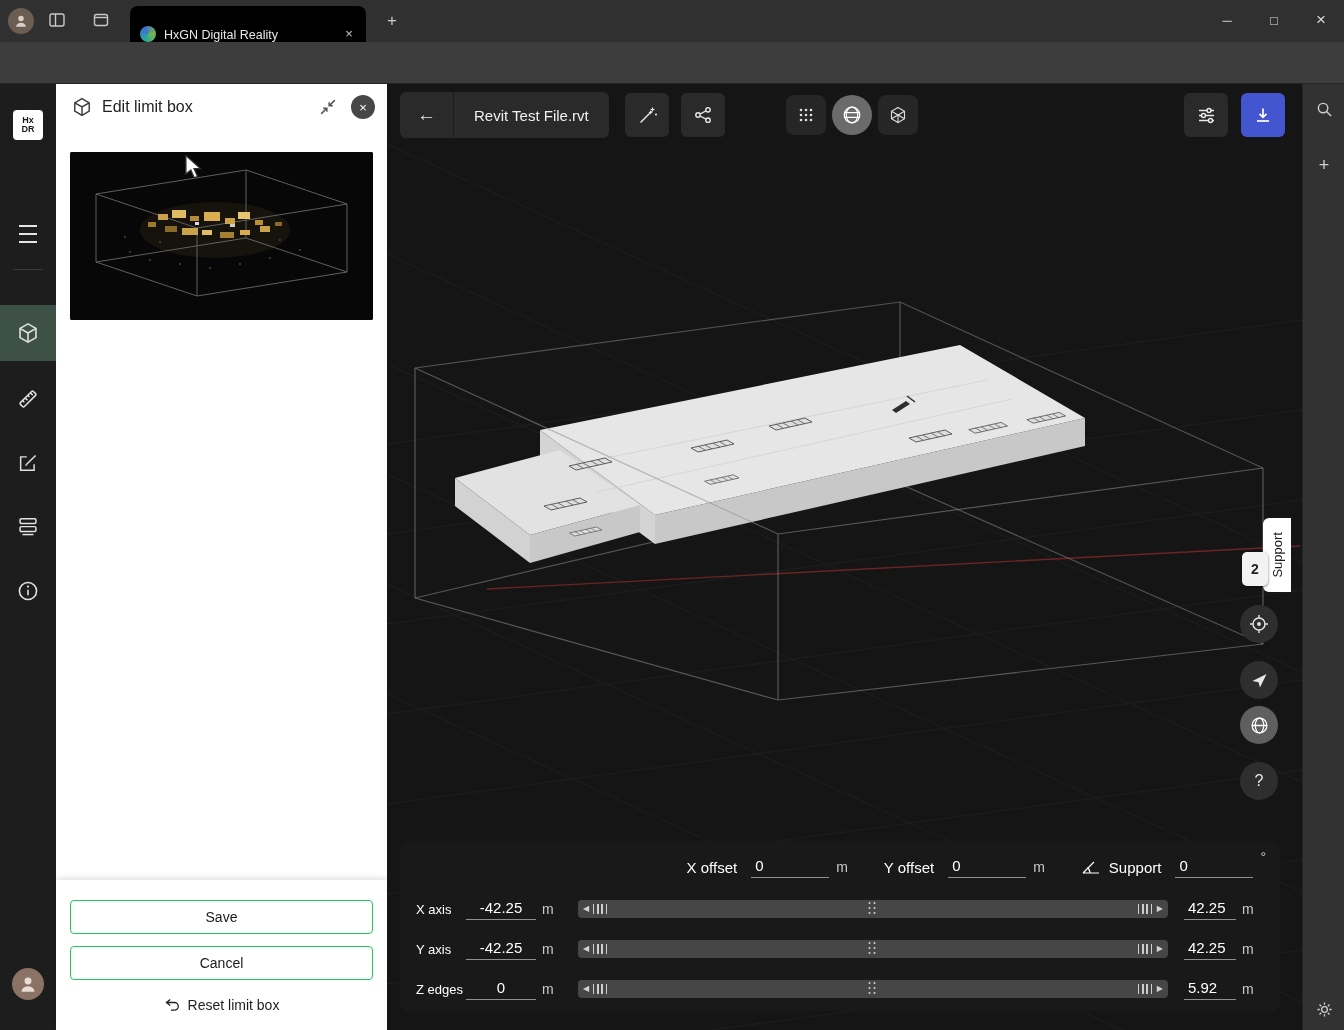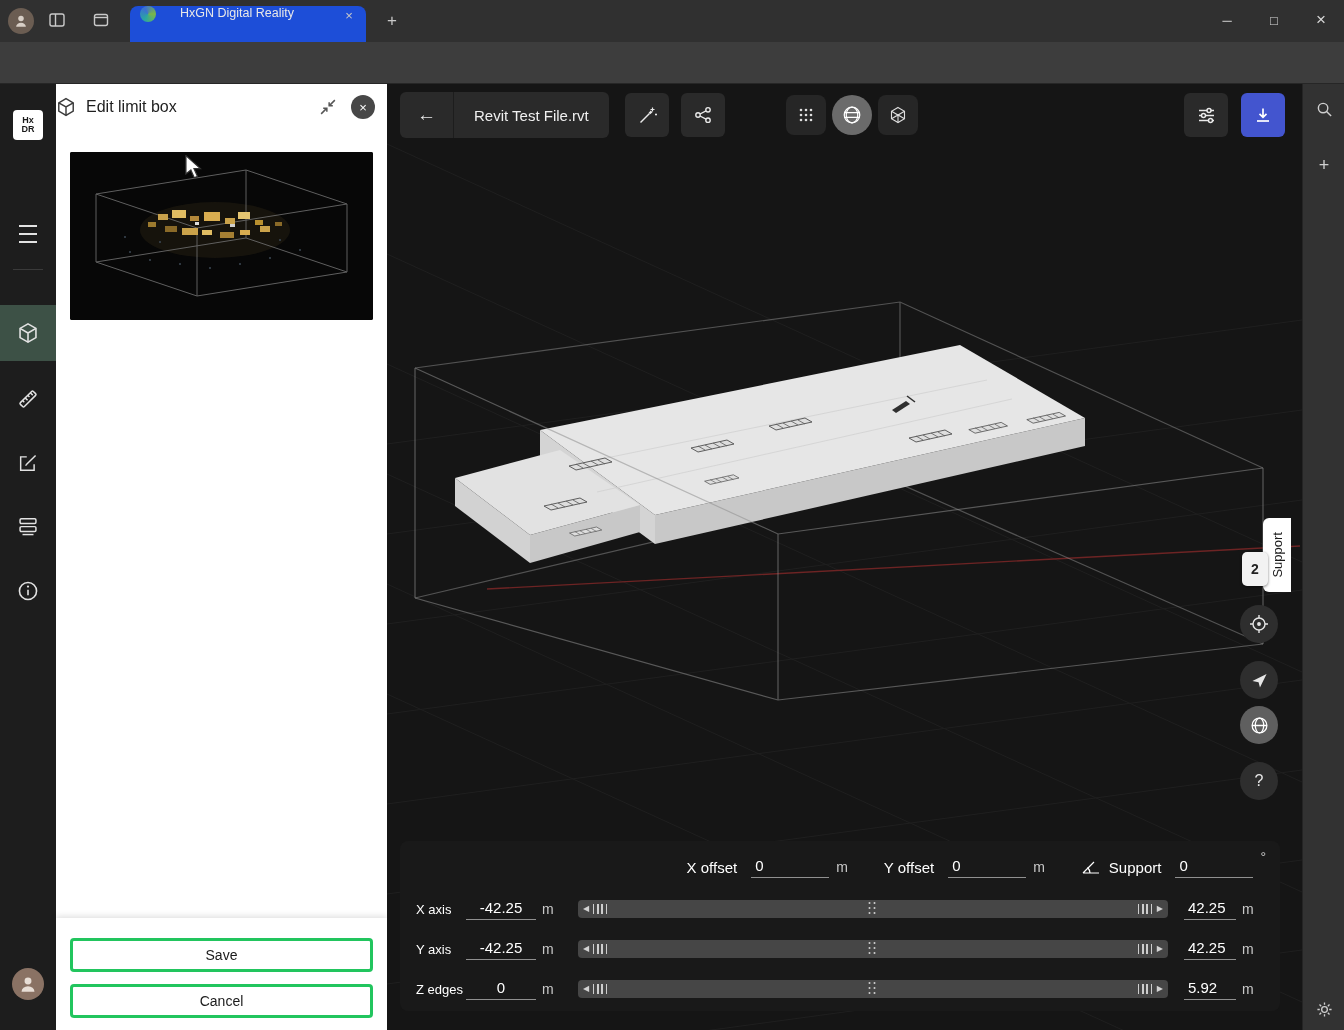--- a/index.html
+++ b/index.html
@@ -10,22 +10,22 @@
 
   
   .tabstrip { position:absolute; left:0; top:0; width:1344px; height:42px; background:#303030; }
   .navbar   { position:absolute; left:0; top:42px; width:1344px; height:42px; background:#3d3d3d;
               border-bottom:1px solid #262626; }
   .chrome-ic { color:#c9c9c9; display:flex; align-items:center; justify-content:center; }
   .avatar-top { position:absolute; left:8px; top:8px; width:26px; height:26px; border-radius:50%;
                 background:#6b5d52; display:flex; align-items:center; justify-content:center; }
   .ws-ic   { position:absolute; left:48px; top:11px; }
   .ta-ic   { position:absolute; left:92px; top:11px; }
-  .tab { position:absolute; left:130px; top:6px; width:236px; height:36px; background:#1d4ed8;
-         border-radius:8px 8px 0 0; display:flex; align-items:flex-start; padding:0 8px 0 10px; gap:24px; }
+  .tab { position:absolute; left:130px; top:6px; width:236px; height:36px; background:#000000;
+         border-radius:8px 8px 0 0; display:flex; align-items:flex-end; padding:0 8px 0 10px; gap:8px; }
   .favicon { width:16px; height:16px; border-radius:50%;
              background:conic-gradient(from 210deg,#2aa7a0,#3b6fd4,#7ab648,#2aa7a0); }
   .tab-title { flex:1; font-size:12.5px; color:#e8e8e8; white-space:nowrap; overflow:hidden; }
   .tab-close { width:18px; height:18px; border-radius:4px; color:#c9c9c9; font-size:13px;
                display:flex; align-items:center; justify-content:center; }
   .newtab { position:absolute; left:380px; top:9px; width:24px; height:24px; color:#c9c9c9;
             font-size:17px; display:flex; align-items:center; justify-content:center; }
   .wctl { position:absolute; top:0; width:46px; height:40px; color:#d8d8d8; font-size:13px;
           display:flex; align-items:center; justify-content:center; }
   .nav-btn { position:absolute; top:49px; width:28px; height:28px; color:#d0d0d0; font-size:16px;
@@ -58,32 +58,32 @@
           font-weight:bold; font-size:9px; line-height:1.05; }
   .burger span { display:block; width:18px; height:2px; background:#e2e2e2; margin:3px 0; }
   .rail-sel { background:#3d5146; }
   .rail-divider { position:absolute; left:13px; top:185px; width:30px; height:1px; background:#3a3a3a; }
   .rail-avatar { width:32px; height:32px; border-radius:50%; background:#8a7264; overflow:hidden;
                  display:flex; align-items:center; justify-content:center; }
 
   
   .panel { position:absolute; left:56px; top:84px; width:331px; height:946px; background:#fff;
            display:flex; flex-direction:column; }
-  .panel-header { height:46px; display:flex; align-items:center; gap:10px; padding:0 12px 0 0;
+  .panel-header { height:46px; display:flex; align-items:center; gap:10px; padding:0 12px 0 16px;
                   color:#2c2c2c; }
   .panel-title { flex:1; font-size:16px; font-weight:500; color:#1e1e1e; }
   .ph-btn { width:26px; height:26px; display:flex; align-items:center; justify-content:center; color:#555; }
   .ph-close { width:24px; height:24px; border-radius:50%; background:#474747; color:#fff;
               font-size:13px; display:flex; align-items:center; justify-content:center; }
   .panel-body { flex:1; padding:22px 14px 0; }
   .thumb { width:303px; height:168px; background:#070707; border-radius:2px; overflow:hidden; }
   .panel-desc { margin-top:19px; font-size:13.5px; line-height:1.65; color:#3c3c3c; }
   .panel-footer { padding:20px 14px 12px; box-shadow:0 -2px 6px rgba(0,0,0,.12); display:flex;
                   flex-direction:column; gap:12px; background:#fff; }
-  .pbtn { height:34px; border:3px solid #22c55e; border-radius:4px; background:#fff; font-size:14px;
+  .pbtn { height:34px; border:1px solid #22c55e; border-radius:4px; background:#fff; font-size:14px;
           color:#1b1b1b; display:flex; align-items:center; justify-content:center;
           font-family:"Liberation Sans", sans-serif; }
   .reset-link { height:26px; display:flex; align-items:center; justify-content:center; gap:8px;
                 font-size:14px; color:#1f1f1f; }
 
   
   .viewport { position:absolute; left:387px; top:84px; width:915px; height:946px; background:#151515;
               overflow:hidden; }
   .scene { position:absolute; left:0; top:0; width:915px; height:946px; }
   .vbtn { position:absolute; background:#2a2a2a; border-radius:6px; display:flex; align-items:center;
@@ -380,20 +380,27 @@
               <circle cx="90" cy="90" r="1"></circle>
               <circle cx="210" cy="88" r="1"></circle>
               <circle cx="55" cy="85" r="1"></circle>
           </g>
         </svg>
       </div>
     </div>
     <div class="panel-footer">
       <button class="pbtn">Save</button>
       <button class="pbtn">Cancel</button>
+      <div class="reset-link">
+        <svg width="16" height="14" viewBox="0 0 16 14" fill="none" stroke="#1f1f1f" stroke-width="1.3">
+          <path d="M6.2,1.5 L2.5,4.5 L6.2,7.5"></path>
+          <path d="M2.5,4.5 H10.5 a3.8,3.8 0 0 1 0,7.6 H7"></path>
+        </svg>
+        <span>Reset limit box</span>
+      </div>
     </div>
   </div>
 
   <div class="viewport">
 
     <svg class="scene" viewBox="0 0 915 946">
       <defs>
         <g id="rt">
           <polygon points="-18,4 18,-4 25,0 -11,8" fill="#dedede" stroke="#4f4f4f" stroke-width="0.9"></polygon>
           <path d="M-11,2 l7,4 M-4,1 l7,4 M4,-1 l7,4 M11,-2 l7,4" stroke="#5a5a5a" stroke-width="0.8" fill="none"></path>

